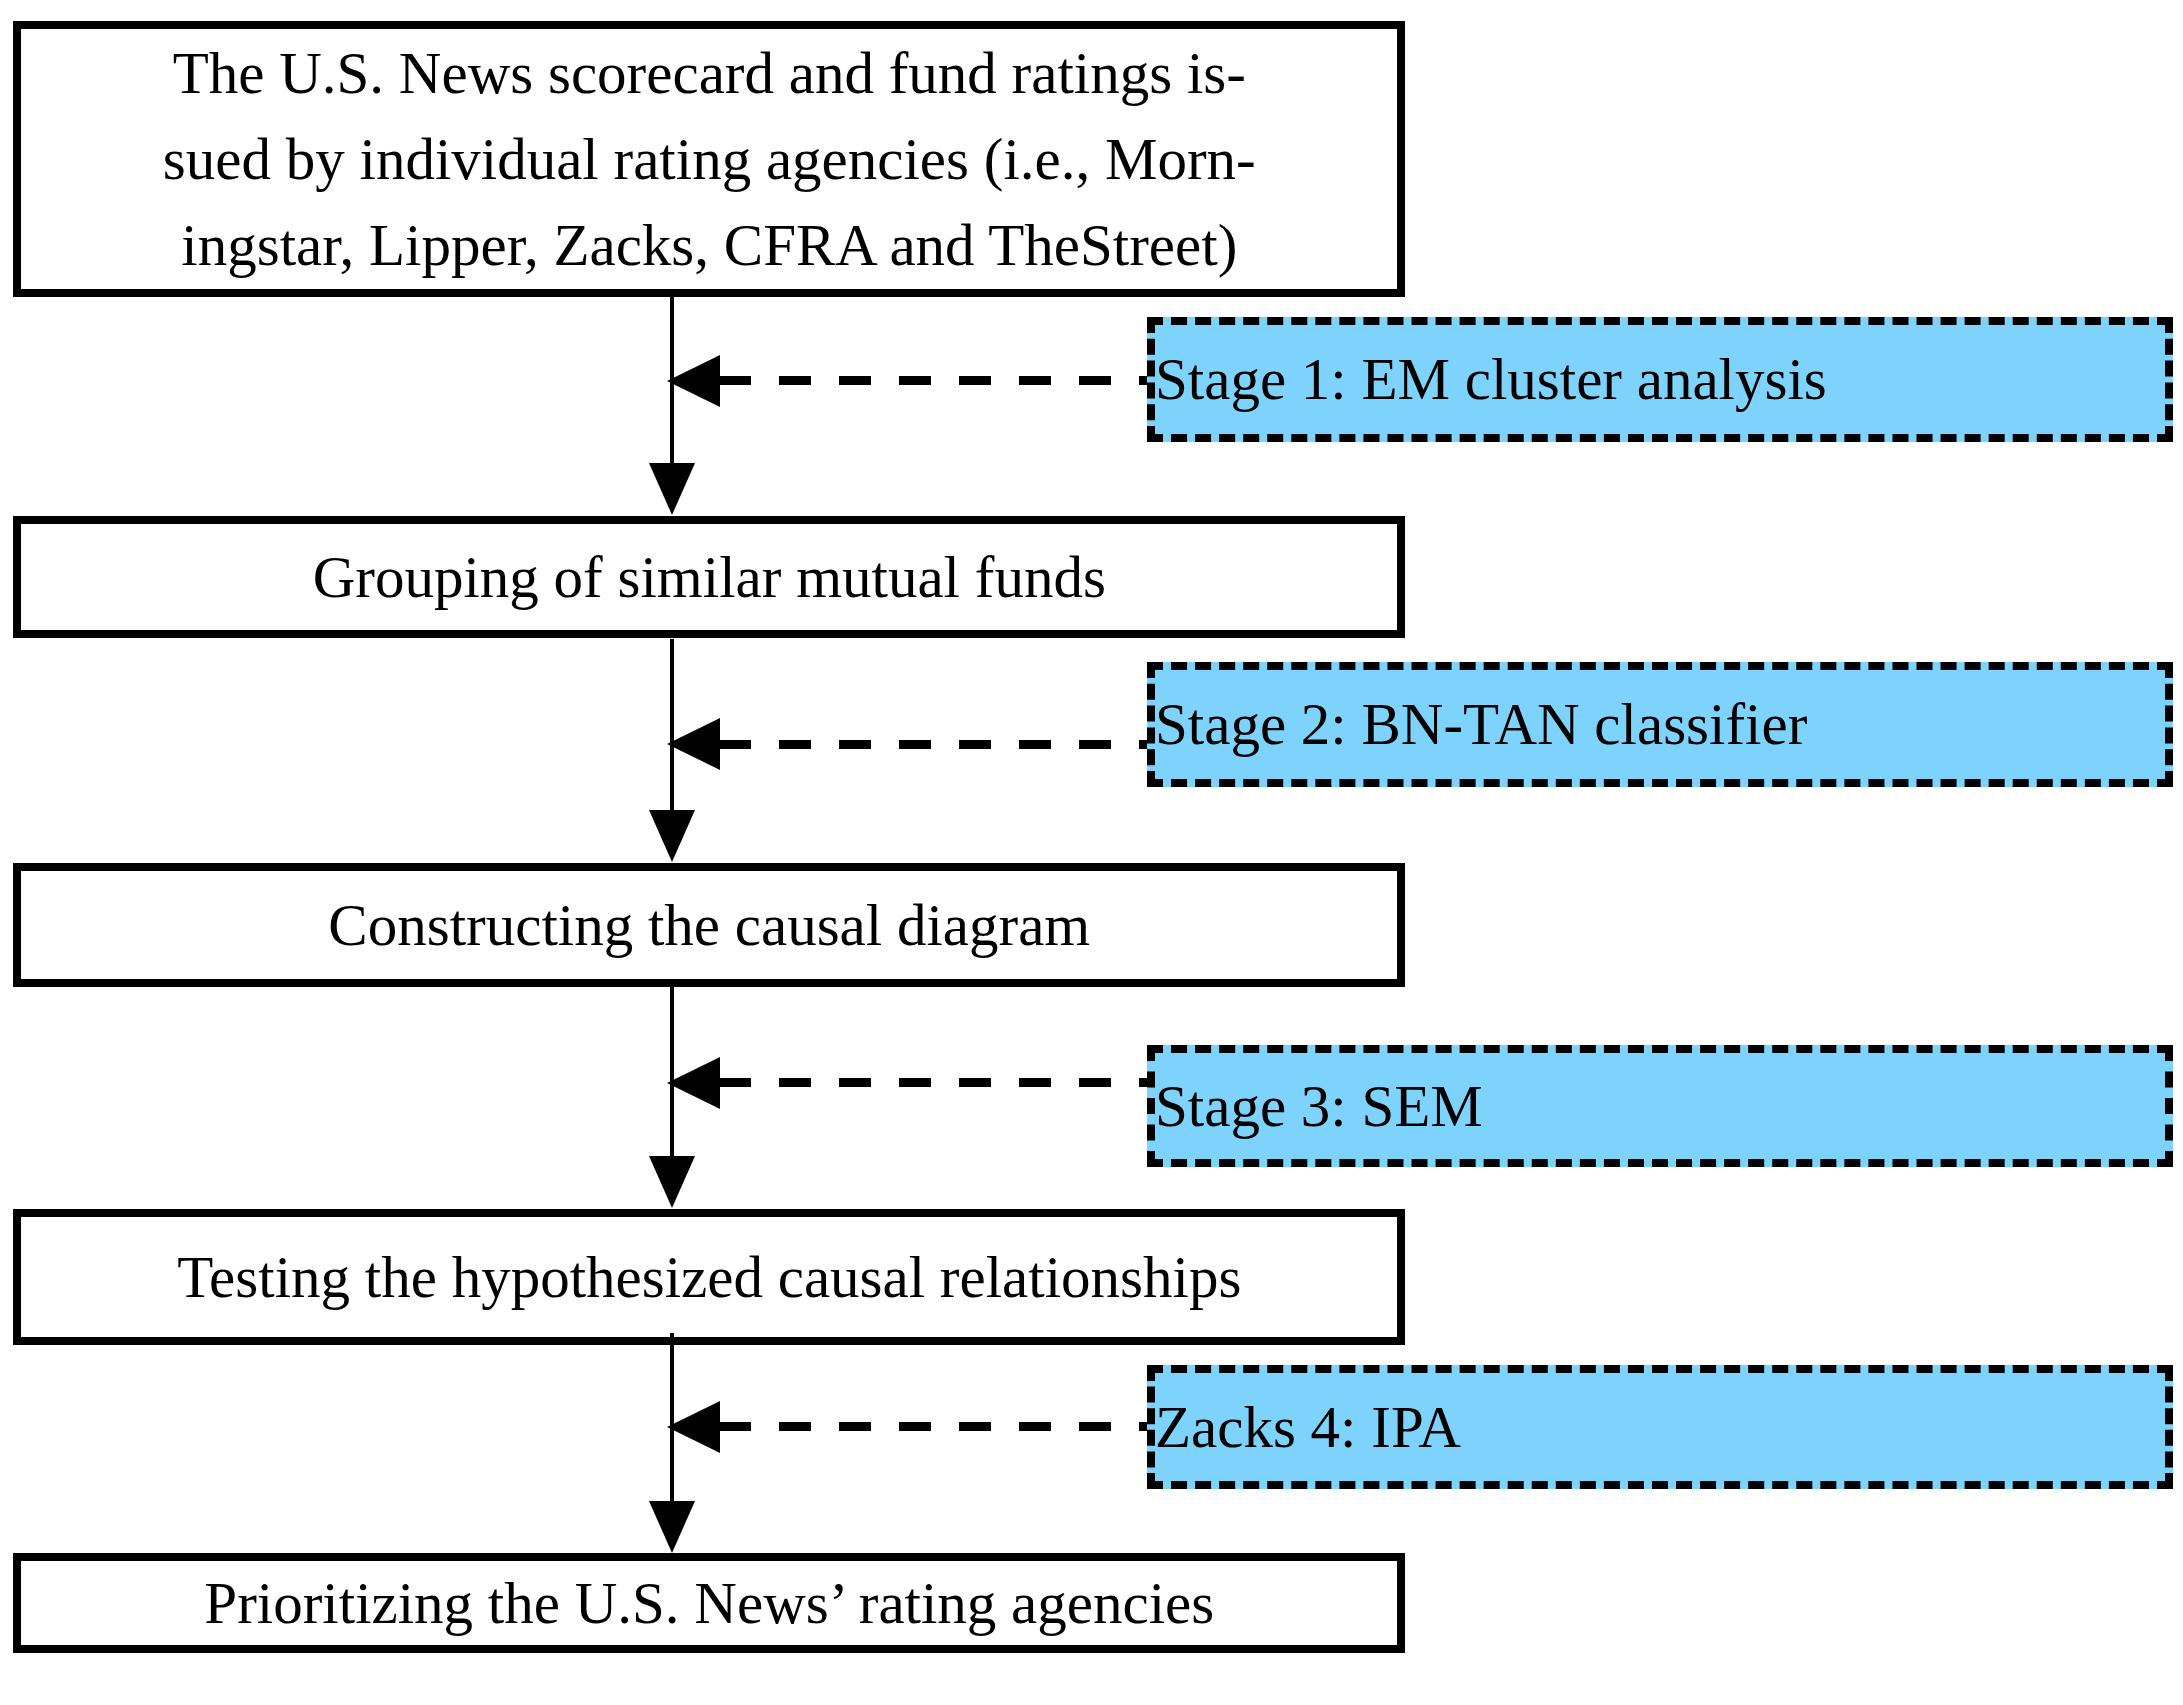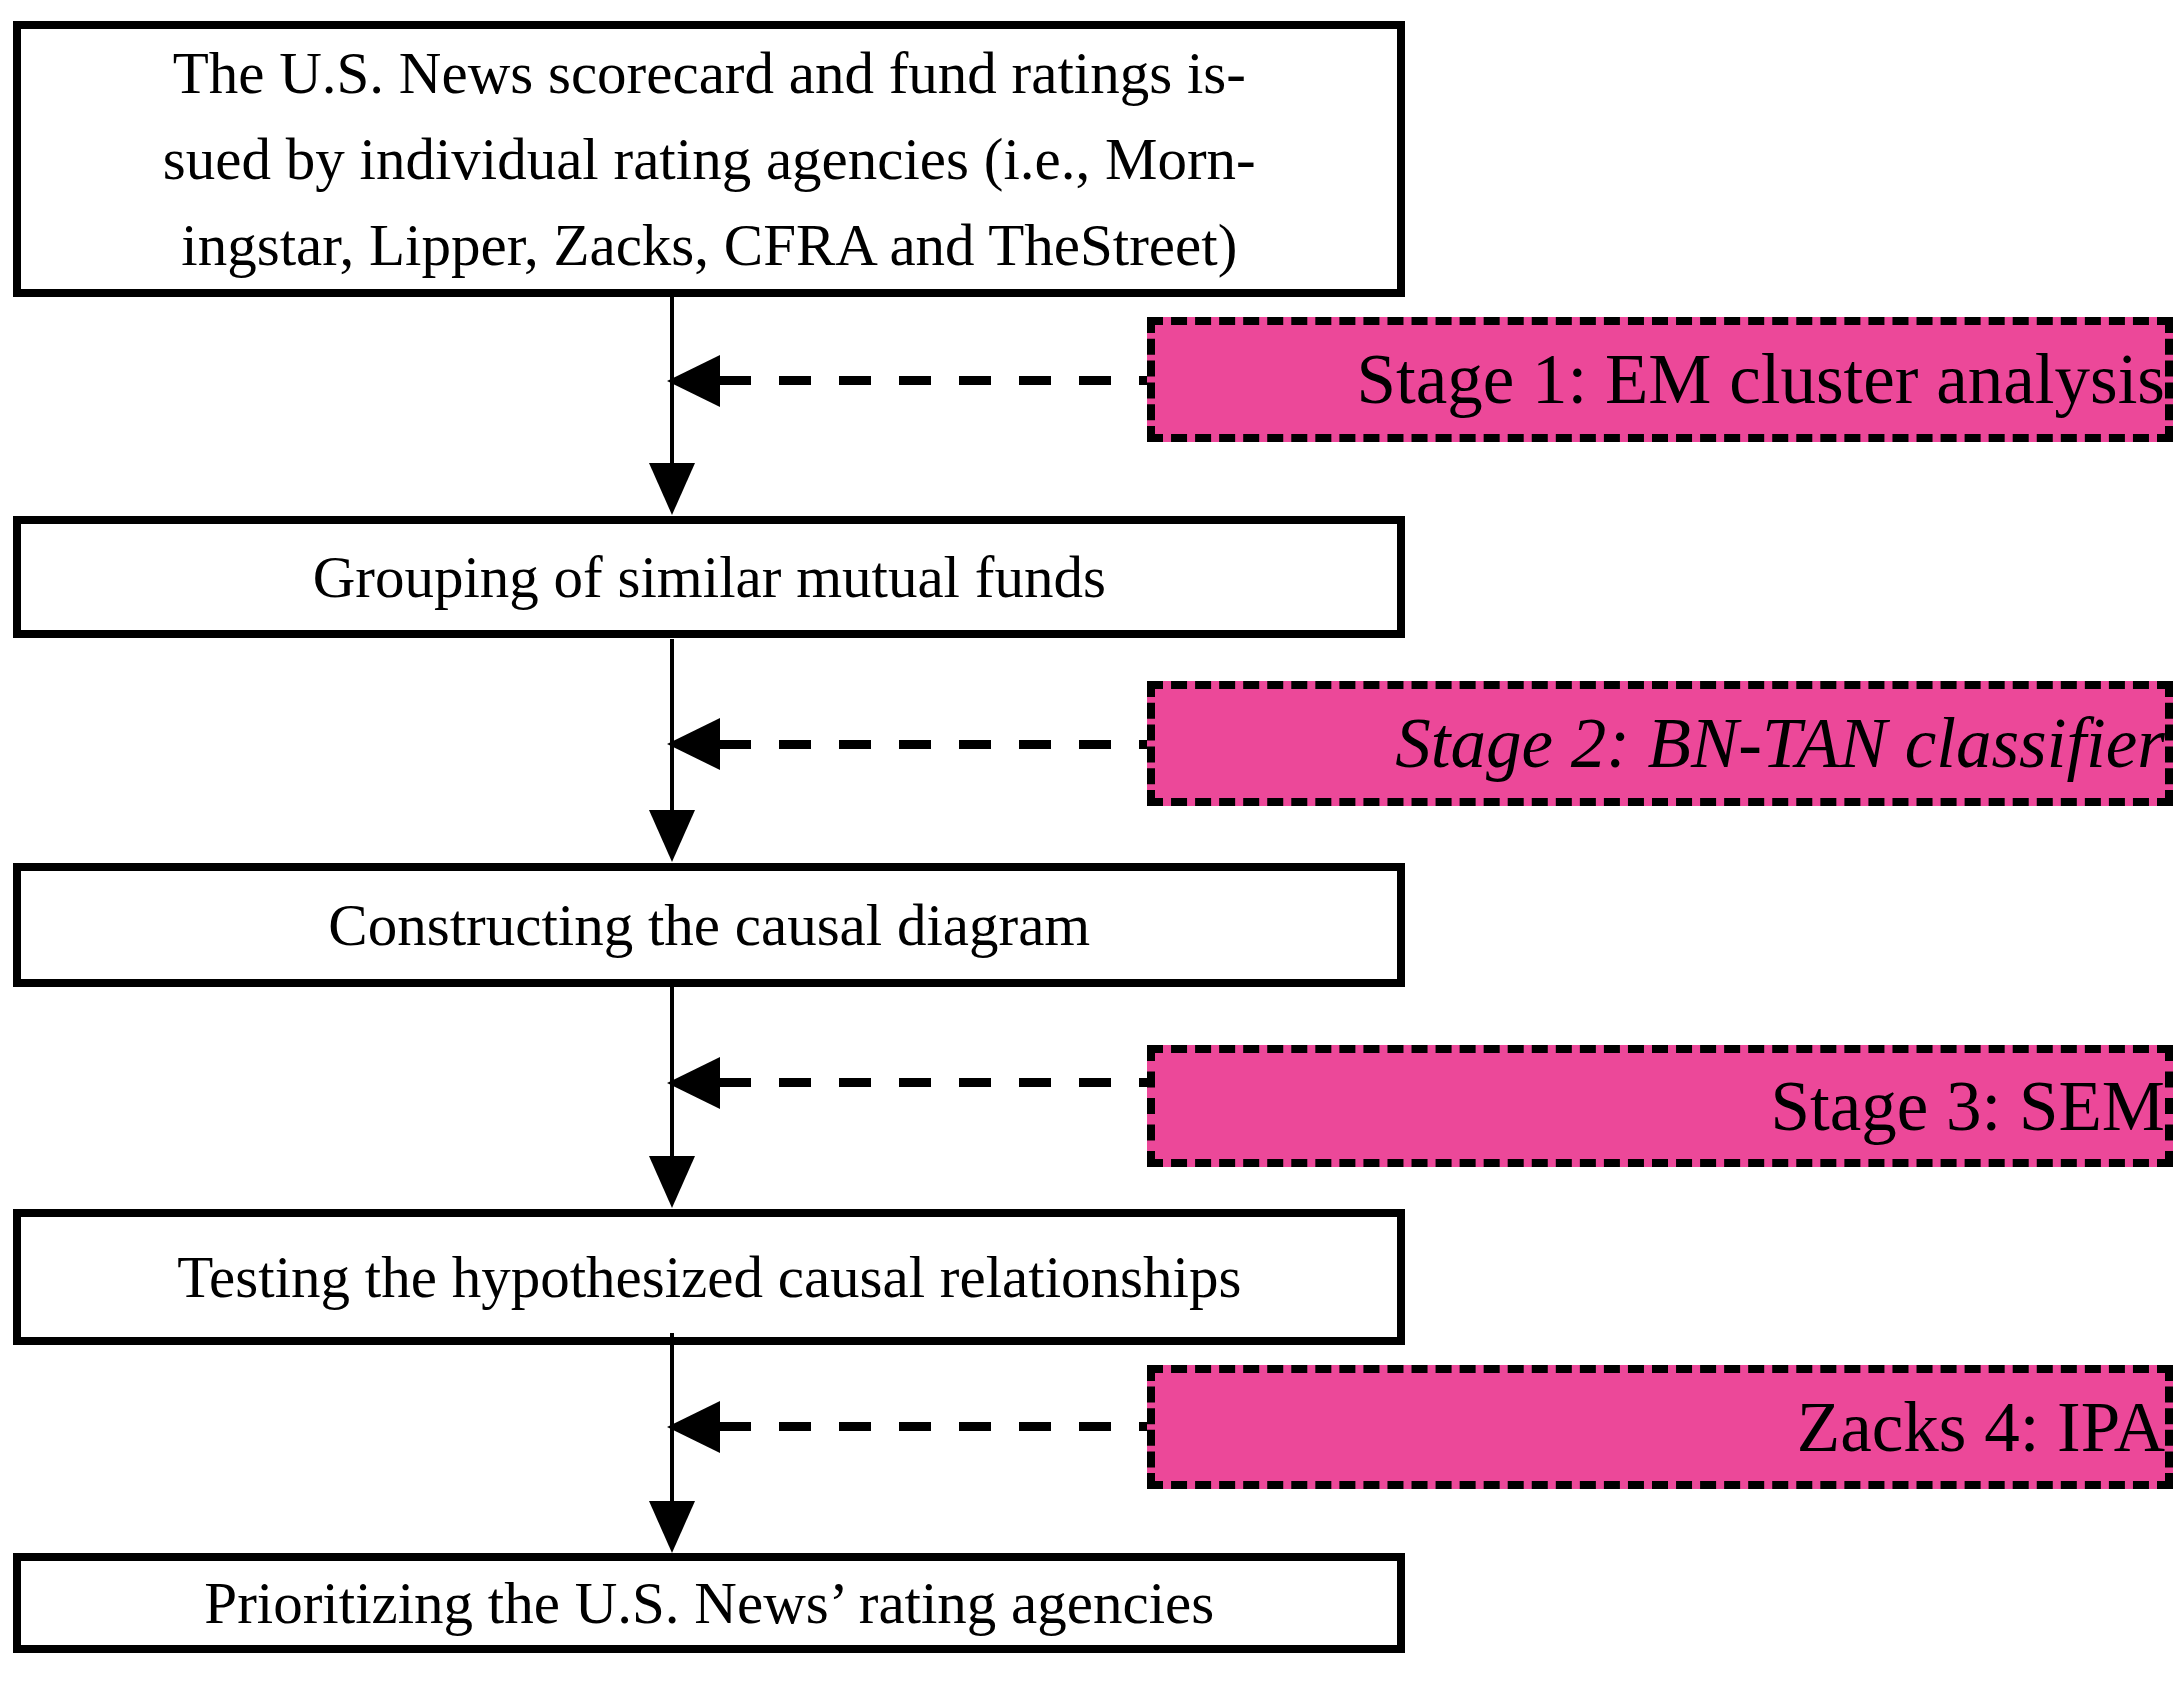--- a/index.html
+++ b/index.html
@@ -39,29 +39,29 @@
   #box4 { top: 1209px; height: 136px; }
   #box5 { top: 1553px; height: 100px; }
 
   
   .stage-box {
     position: absolute;
     left: 1147px;
     width: 1026px;
     box-sizing: border-box;
     border: 8px dashed #000000;
-    background: #ec4899;
+    background: #7dd3fc;
     display: flex;
     align-items: center;
-    justify-content: flex-end;
+    justify-content: flex-start;
     text-align: center;
-    font-size: 71px;
+    font-size: 59px;
   }
   #stage1 { top: 317px;  height: 125px; }
-  #stage2 { top: 681px;  height: 125px; font-style: italic; }
+  #stage2 { top: 662px;  height: 125px; }
   #stage3 { top: 1045px; height: 122px; }
   #stage4 { top: 1365px; height: 124px; }
 
   
   .vline {
     position: absolute;
     left: 670px;
     width: 4.4px;
     background: #000000;
   }

